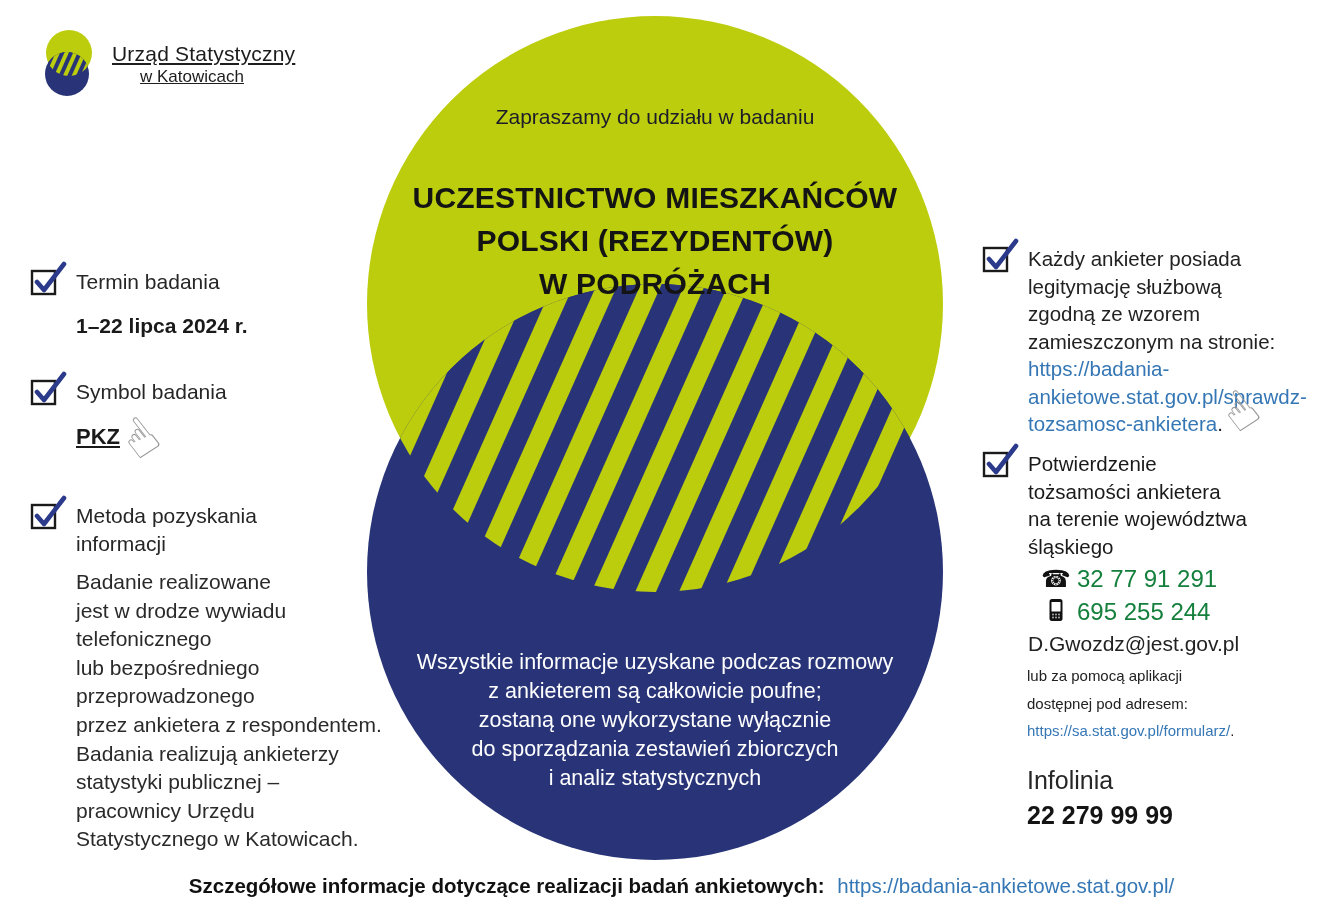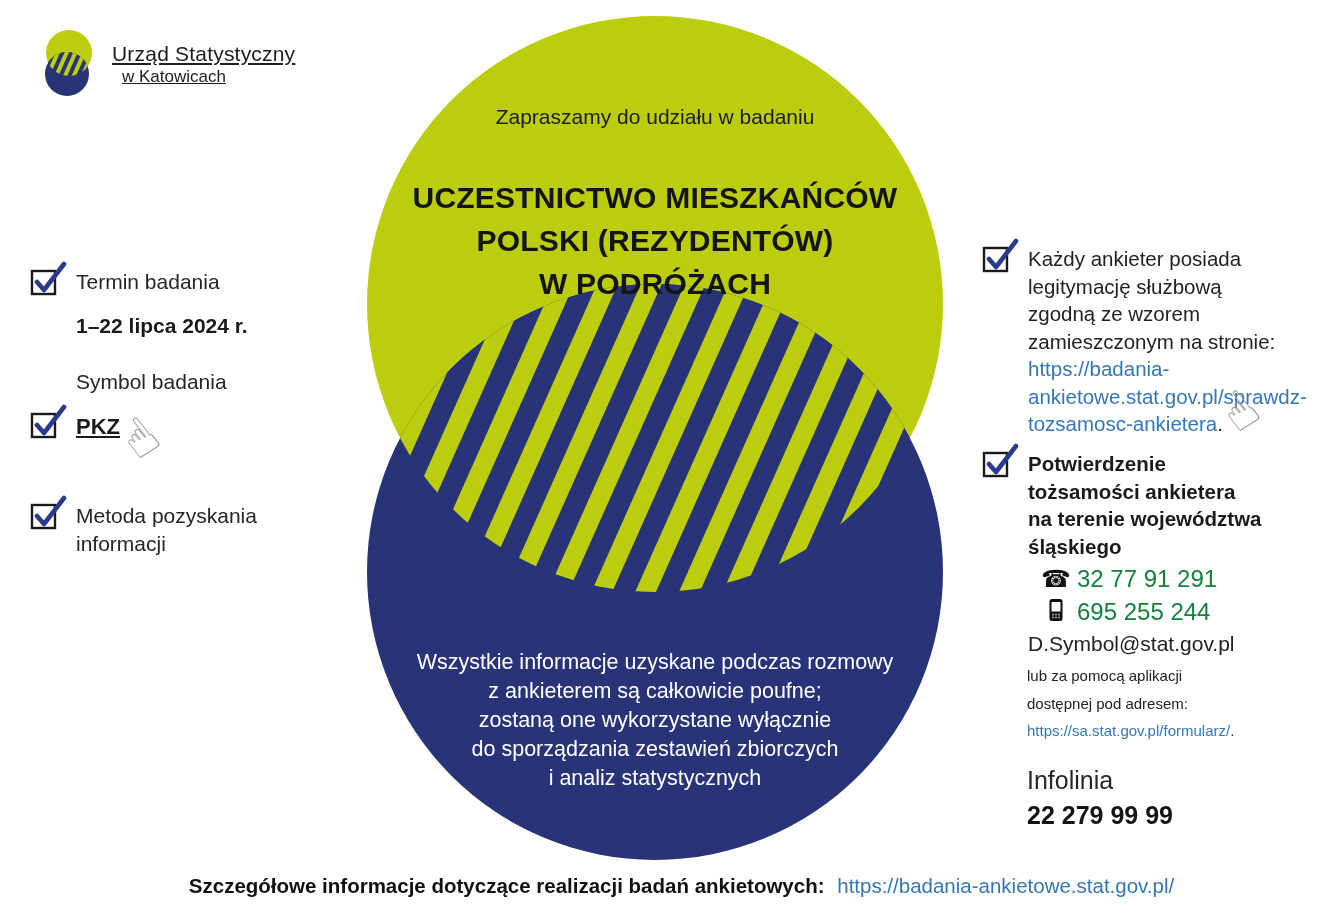--- a/index.html
+++ b/index.html
@@ -13,21 +13,21 @@
   }
   .pre { white-space: pre-line; }
 
   
   #bg-circles { position: absolute; left: 0; top: 0; }
 
   
   #logo { position: absolute; left: 36px; top: 28px; display: flex; align-items: flex-start; text-decoration: underline; }
   #logo-text { margin-left: 10px; margin-top: 14px; color: #1c1c1c; }
   #logo-line1 { font-size: 21px; letter-spacing: 0.2px; }
-  #logo-line2 { font-size: 17px; margin-left: 10px; margin-top: 1px; }
+  #logo-line2 { font-size: 17px; margin-left: 28px; margin-top: 1px; }
 
   
   #invite {
     position: absolute; left: 347px; top: 105px; width: 616px;
     text-align: center; font-size: 21px; color: #1c1c2a;
   }
   #main-title {
     position: absolute; left: 327px; top: 176px; width: 656px;
     text-align: center; font-size: 30px; font-weight: bold;
     line-height: 43px; color: #141414; letter-spacing: 0.2px;
@@ -38,30 +38,30 @@
   }
 
   
   .check-item { position: absolute; display: flex; gap: 9px; }
   .check-item .cbx { flex: 0 0 auto; margin-top: -8px; }
   .item-label { font-size: 21px; line-height: 28px; color: #262626; }
   .item-value { font-size: 21px; font-weight: bold; color: #1a1a1a; margin-top: 18px; }
   .underlined { text-decoration: underline; font-size: 22px; }
 
   #item-term   { left: 30px; top: 268px; }
-  #item-symbol { left: 30px; top: 368px; align-items: flex-end; }
+  #item-symbol { left: 30px; top: 378px; }
   #item-method { left: 30px; top: 502px; justify-content: flex-end; }
   #method-body {
     margin-top: 10px; font-size: 21px; line-height: 28.6px; color: #2a2a2a; width: 345px;
   }
 
   #item-badge   { left: 982px; top: 245px; width: 310px; }
   #item-confirm { left: 982px; top: 450px; width: 310px; }
   .right-text { font-size: 20.5px; line-height: 27.5px; color: #222222; }
-  .right-bold { font-size: 20.5px; line-height: 27.5px; font-weight: bold; color: #1a1a1a; }
+  .right-bold { font-size: 20.5px; line-height: 27.5px; font-weight: normal; color: #1a1a1a; }
   .link-text { color: #3577b5; }
   .link-suffix { color: #222222; }
 
   .contact-row { display: flex; align-items: center; margin-top: 5px; padding-left: 12px; }
   .contact-icon { width: 32px; text-align: center; flex: 0 0 auto; }
   .phone-glyph { font-family: "DejaVu Sans", sans-serif; font-size: 24px; color: #111111; }
   .contact-number { font-size: 24px; color: #15803d; margin-left: 5px; }
   #email-row { font-size: 21px; color: #222222; margin-top: 6px; }
 
   #app-block { position: absolute; left: 1027px; top: 662px; width: 290px;
@@ -165,20 +165,30 @@
 </div>
 
 <div class="check-item" id="item-method">
   <svg class="cbx" width="37" height="37" viewBox="0 0 37 37" aria-hidden="true">
     <rect x="2" y="11" width="23" height="23" fill="#ffffff" stroke="#1a1a1a" stroke-width="2.4"></rect>
     <path d="M7 22 L14 30 L34 4" fill="none" stroke="#2b3a8a" stroke-width="4.6" stroke-linecap="round" stroke-linejoin="round"></path>
   </svg>
   <div>
     <div class="item-label pre">Metoda pozyskania
 informacji</div>
+    <div id="method-body" class="pre">Badanie realizowane
+jest w drodze wywiadu
+telefonicznego
+lub bezpośredniego
+przeprowadzonego
+przez ankietera z respondentem.
+Badania realizują ankieterzy
+statystyki publicznej –
+pracownicy Urzędu
+Statystycznego w Katowicach.</div>
   </div>
 </div>
 
 <span class="hand-icon" id="hand-left">☝</span>
 
 <div class="check-item" id="item-badge">
   <svg class="cbx" width="37" height="37" viewBox="0 0 37 37" aria-hidden="true">
     <rect x="2" y="11" width="23" height="23" fill="#ffffff" stroke="#1a1a1a" stroke-width="2.4"></rect>
     <path d="M7 22 L14 30 L34 4" fill="none" stroke="#2b3a8a" stroke-width="4.6" stroke-linecap="round" stroke-linejoin="round"></path>
   </svg>
@@ -217,21 +227,21 @@
           <circle cx="4" cy="16.5" r="0.9" fill="#bbbbbb"></circle>
             <circle cx="7" cy="16.5" r="0.9" fill="#bbbbbb"></circle>
             <circle cx="10" cy="16.5" r="0.9" fill="#bbbbbb"></circle>
           <circle cx="4" cy="19.5" r="0.9" fill="#bbbbbb"></circle>
             <circle cx="7" cy="19.5" r="0.9" fill="#bbbbbb"></circle>
             <circle cx="10" cy="19.5" r="0.9" fill="#bbbbbb"></circle>
         </svg>
       </span>
       <span class="contact-number">695 255 244</span>
     </div>
-    <div id="email-row">D.Symbol@stat.gov.pl</div>
+    <div id="email-row">D.Gwozdz@jest.gov.pl</div>
   </div>
 </div>
 
 <div id="app-block">
   <span class="pre">lub za pomocą aplikacji
 dostępnej pod adresem:</span>
   <span class="link-text">https://sa.stat.gov.pl/formularz/</span><span class="link-suffix">.</span>
 </div>
 
 <div id="hotline">

